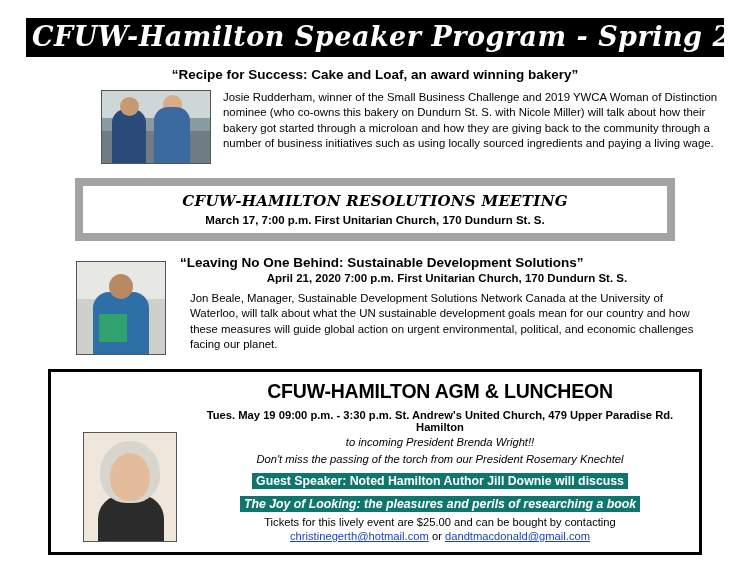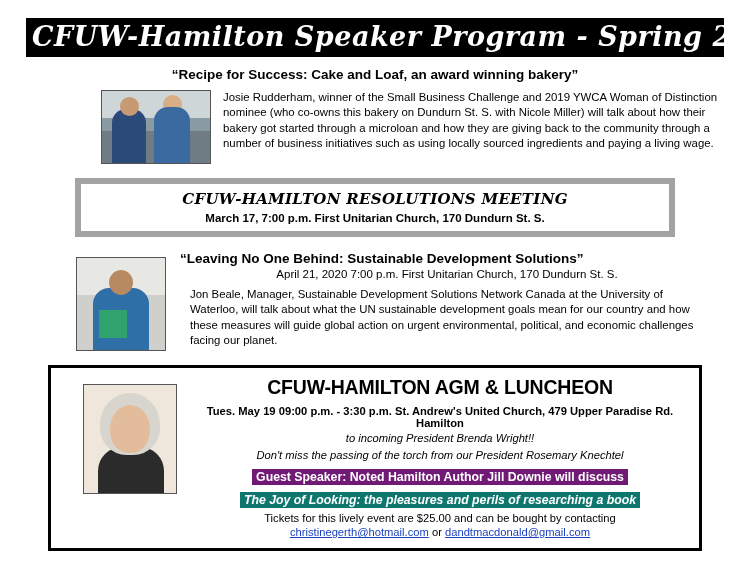--- a/index.html
+++ b/index.html
@@ -69,21 +69,21 @@
     flex: 1 1 auto;
     font-size: 11.4px;
     line-height: 1.35;
     padding-left: 12px;
     padding-right: 2px;
   }
 
   
   .res-box {
     margin: 14px 75px 0 75px;
-    border: 6px solid #a3a3a3;
+    border: 8px solid #a3a3a3;
     padding: 6px 8px 7px 8px;
     text-align: center;
   }
   .res-title {
     font-family: "DejaVu Serif", serif;
     font-style: italic;
     font-weight: bold;
     font-size: 15px;
     letter-spacing: 0.3px;
   }
@@ -112,41 +112,41 @@
     padding-left: 14px;
     padding-right: 10px;
   }
   .sec3-head {
     text-align: left;
     font-weight: bold;
     font-size: 13.5px;
   }
   .sec3-date {
     text-align: center;
-    font-weight: normal;
+    font-weight: bold;
     font-size: 11.5px;
     margin-top: 2px;
   }
   .sec3-body {
     font-size: 11.4px;
     line-height: 1.35;
     margin-top: 7px;
     text-align: left;
     padding-left: 10px;
   }
 
   
   .agm-box {
     margin: 14px 48px 0 48px;
     border: 3px solid #000;
     padding: 8px 10px 10px 10px;
   }
   .agm-row {
     display: flex;
-    align-items: flex-start;
+    align-items: flex-end;
   }
   .photo-agm {
     width: 92px;
     height: 108px;
     margin-left: 22px;
     margin-top: 8px;
     border: 1px solid #555;
     background: #e8e2db;
     overflow: hidden;
     position: relative;
@@ -170,21 +170,21 @@
     font-style: italic;
     font-size: 11.2px;
     margin-top: 2px;
     line-height: 1.3;
   }
   .agm-hl-wrap {
     margin-top: 5px;
   }
   .agm-hl {
     display: inline-block;
-    background: #701a75;
+    background: #0f766e;
     color: #ffffff;
     font-weight: bold;
     font-size: 12.3px;
     padding: 1px 4px;
   }
   .agm-hl2 {
     display: inline-block;
     background: #0f766e;
     color: #ffffff;
     font-weight: bold;

